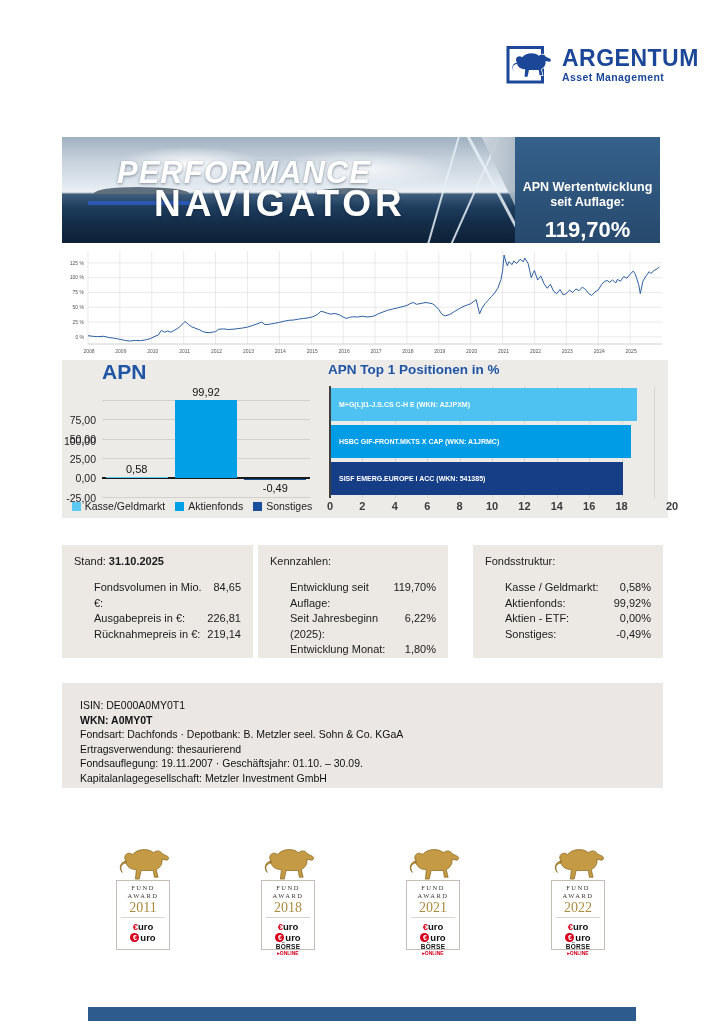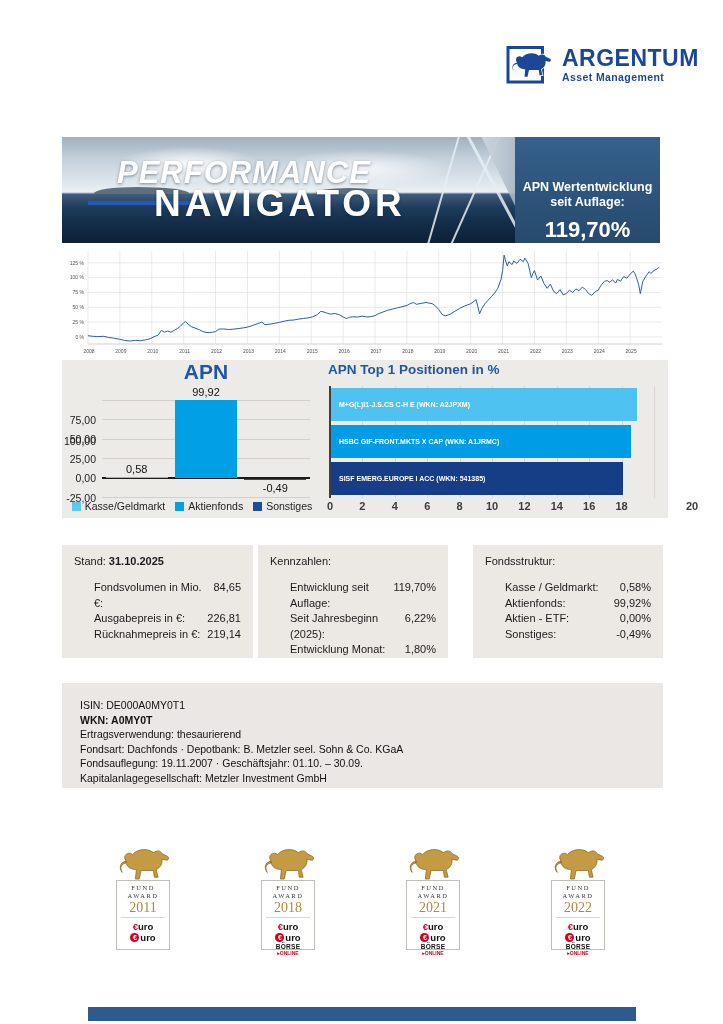--- a/index.html
+++ b/index.html
@@ -39,21 +39,21 @@
   .badge-v{font-size:22px;font-weight:800;margin-top:7px;}
 
   
   #perf-chart{position:absolute;top:247px;left:58px;width:610px;height:112px;}
 
   
   .chart-panel{position:absolute;top:360px;left:62px;width:606px;height:158px;background:#edebe8;}
 
   
   #alloc-chart{position:absolute;top:360px;left:62px;width:260px;height:158px;}
-  .alloc-title{position:absolute;left:40px;width:208px;top:0;text-align:center;
+  .alloc-title{position:absolute;left:40px;width:208px;top:0;text-align:left;
     font-size:21px;font-weight:800;color:#1f55a4;}
   .alloc-ylab{position:absolute;width:34px;text-align:right;font-size:10.5px;color:#222;}
   .alloc-grid{position:absolute;left:40px;width:208px;height:1px;background:#d3d0cc;}
   .alloc-zero{position:absolute;left:40px;width:208px;height:2px;background:#1a1a1a;}
   .alloc-bar{position:absolute;}
   .alloc-vlab{position:absolute;width:64px;text-align:center;font-size:11px;color:#111;}
   #alloc-legend{position:absolute;top:140px;left:-10px;right:-10px;display:flex;justify-content:center;
     gap:10px;align-items:center;}
   .leg-item{display:flex;align-items:center;gap:4px;font-size:10.5px;color:#222;white-space:nowrap;}
   .leg-sq{width:9px;height:9px;display:inline-block;}
@@ -243,21 +243,21 @@
         <div class="t3-xlab" style="left: 170px;">10</div>
         <div class="t3-grid" style="left: 202.4px;"></div>
         <div class="t3-xlab" style="left: 202.4px;">12</div>
         <div class="t3-grid" style="left: 234.8px;"></div>
         <div class="t3-xlab" style="left: 234.8px;">14</div>
         <div class="t3-grid" style="left: 267.2px;"></div>
         <div class="t3-xlab" style="left: 267.2px;">16</div>
         <div class="t3-grid" style="left: 299.6px;"></div>
         <div class="t3-xlab" style="left: 299.6px;">18</div>
         <div class="t3-grid" style="left: 332px;"></div>
-        <div class="t3-xlab" style="left: 352px; margin-left: 6px;">20</div>
+        <div class="t3-xlab" style="left: 332px; margin-left: 6px;">20</div>
         <div class="t3-bar" style="left: 9px; top: 26px; width: 306.18px; background: rgb(78, 194, 240);">
           <span>M+G(L)I1-J.S.CS C-H E (WKN: A2JPXM)</span>
         </div>
         <div class="t3-bar" style="left: 9px; top: 63px; width: 299.7px; background: rgb(0, 156, 230);">
           <span>HSBC GIF-FRONT.MKTS X CAP (WKN: A1JRMC)</span>
         </div>
         <div class="t3-bar" style="left: 9px; top: 100px; width: 291.6px; background: rgb(22, 62, 134);">
           <span>SISF EMERG.EUROPE I ACC (WKN: 541385)</span>
         </div>
       </div>
@@ -311,22 +311,22 @@
         <div class="info-row-line">
           <span>Sonstiges:</span>
           <span>-0,49%</span>
         </div>
       </div>
     </section>
 
   <section class="fund-details">
       <div>ISIN: DE000A0MY0T1</div>
       <b style="display: block;">WKN: A0MY0T</b>
+      <div>Fondsart: Dachfonds · Depotbank: B. Metzler seel. Sohn &amp; Co. KGaA</div>
       <div>Ertragsverwendung: thesaurierend</div>
-      <div>Fondsart: Dachfonds · Depotbank: B. Metzler seel. Sohn &amp; Co. KGaA</div>
       <div>Fondsauflegung: 19.11.2007 · Geschäftsjahr: 01.10. – 30.09.</div>
       <div>Kapitalanlagegesellschaft: Metzler Investment GmbH</div>
     </section>
 
   <section class="awards">
       <div class="award" style="left: 112px;">
         <svg width="54" height="34" viewBox="6 14 56 36" style="display:block;margin:0 auto;">
           <path d="M16 30 C12 24 18 19 23 23 C28 17 39 16 45 21 C49 18 53 19 54 22 L60 25 C62 26 61 29 59 29 L54 28 C55 33 52 37 48 39 L50 47 L46 47 L45 40 L32 40 L30 49 L26 49 L27 39 C21 39 16 36 16 30 Z M16 30 C10 31 8 37 12 42 C9 36 11 33 16 32 Z" fill="#c49b44" stroke="#8a671f" stroke-width="0.8"></path>
         </svg>
         <div class="award-box">

